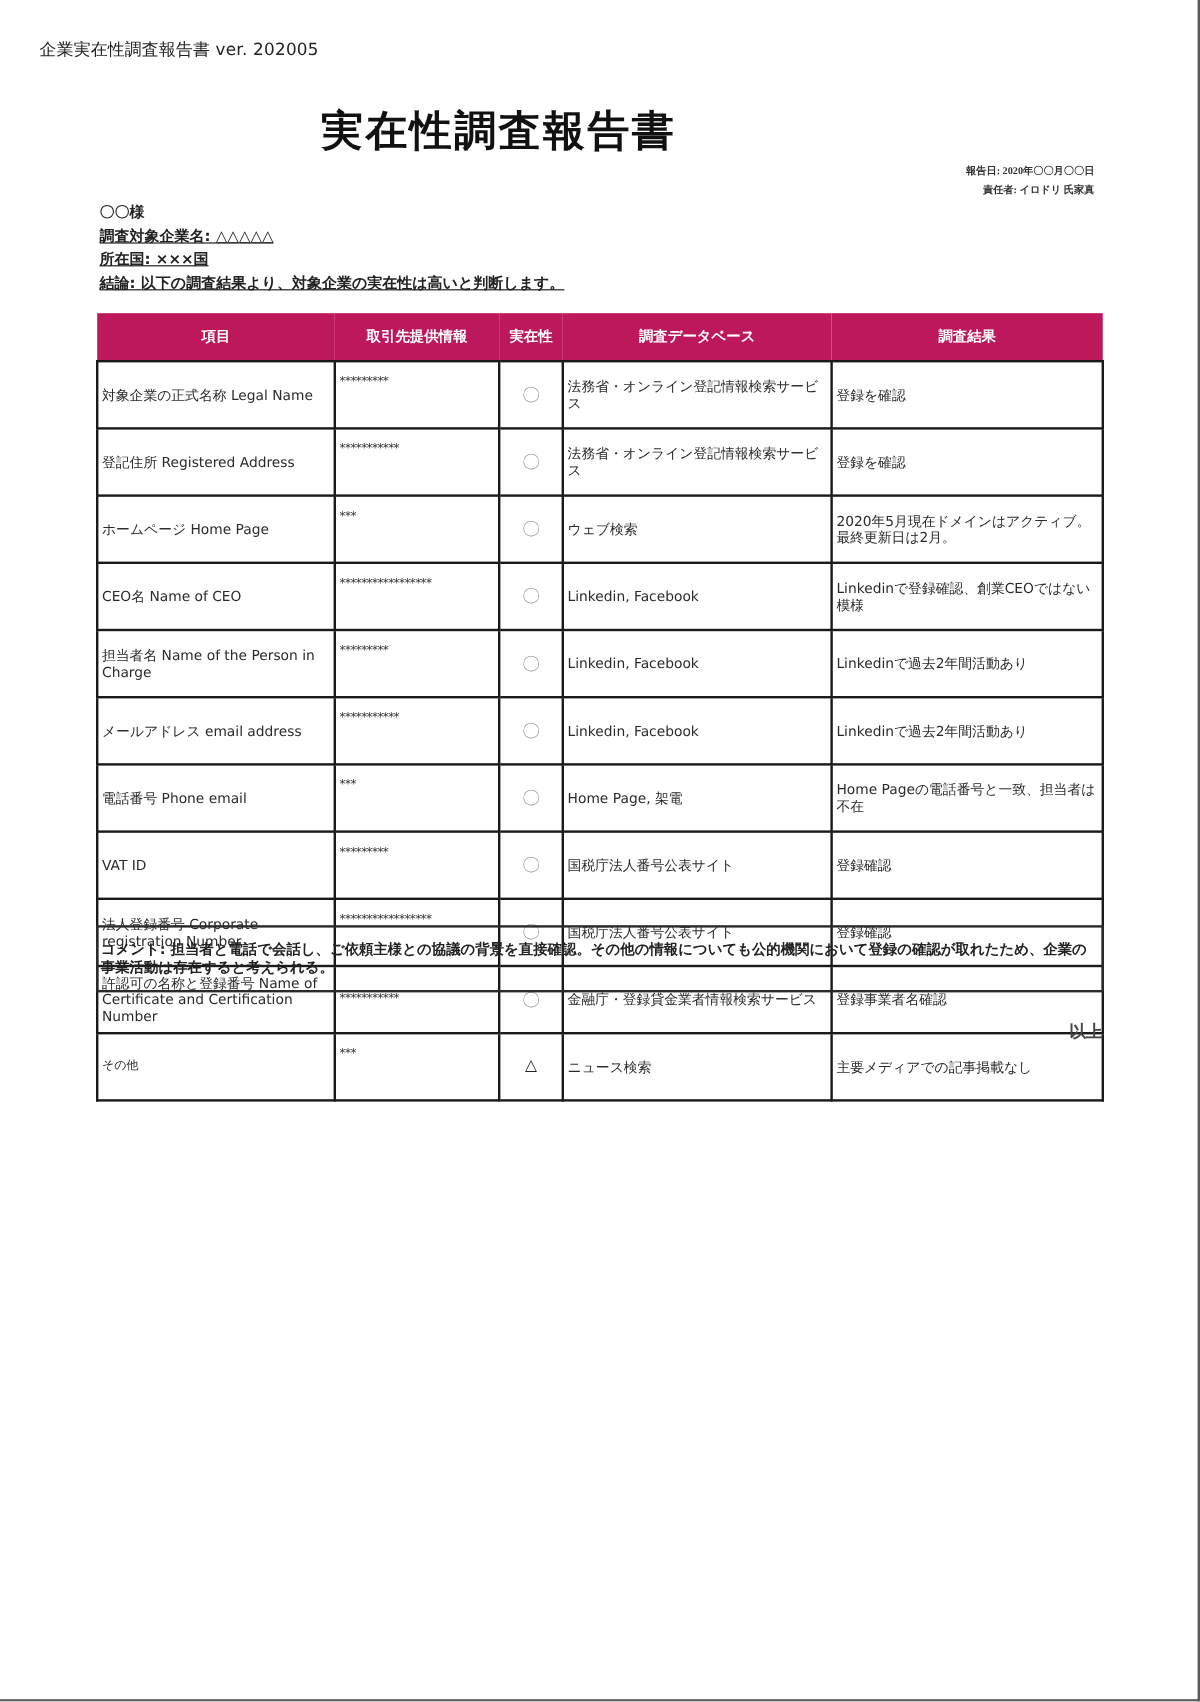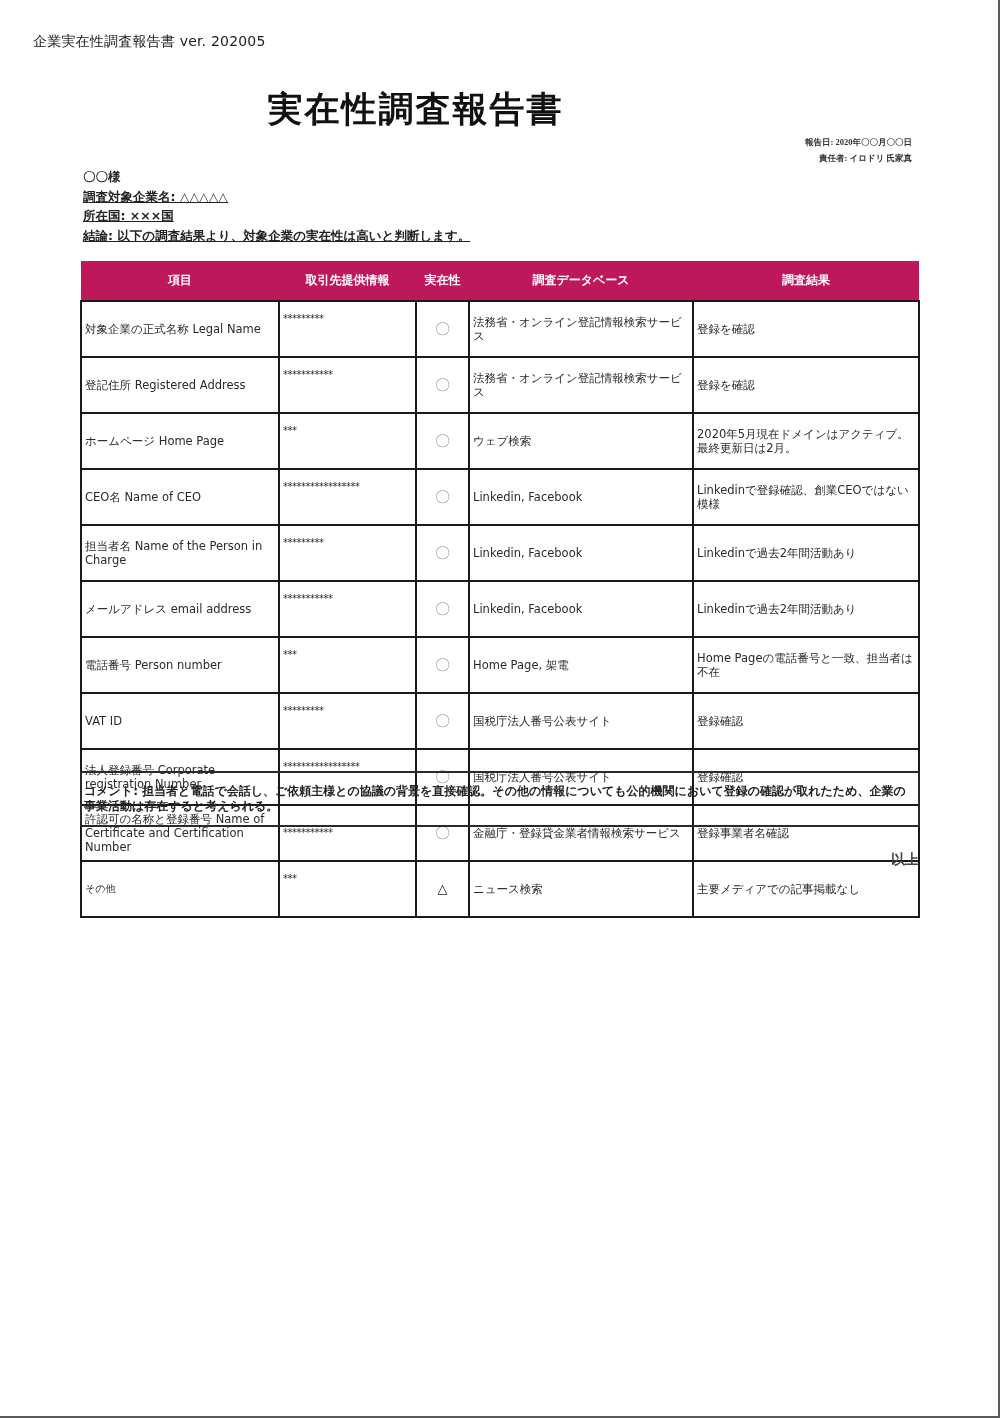--- a/index.html
+++ b/index.html
@@ -119,21 +119,21 @@
       <td>Linkedinで過去2年間活動あり</td>
     </tr>
     <tr class="row">
       <td>メールアドレス email address</td>
       <td class="masked">***********</td>
       <td class="mark">〇</td>
       <td>Linkedin, Facebook</td>
       <td>Linkedinで過去2年間活動あり</td>
     </tr>
     <tr class="row">
-      <td>電話番号 Person number</td>
+      <td>電話番号 Phone email</td>
       <td class="masked">***</td>
       <td class="mark">〇</td>
       <td>Home Page, 架電</td>
       <td>Home Pageの電話番号と一致、担当者は不在</td>
     </tr>
     <tr class="row">
       <td>VAT ID</td>
       <td class="masked">*********</td>
       <td class="mark">〇</td>
       <td>国税庁法人番号公表サイト</td>

